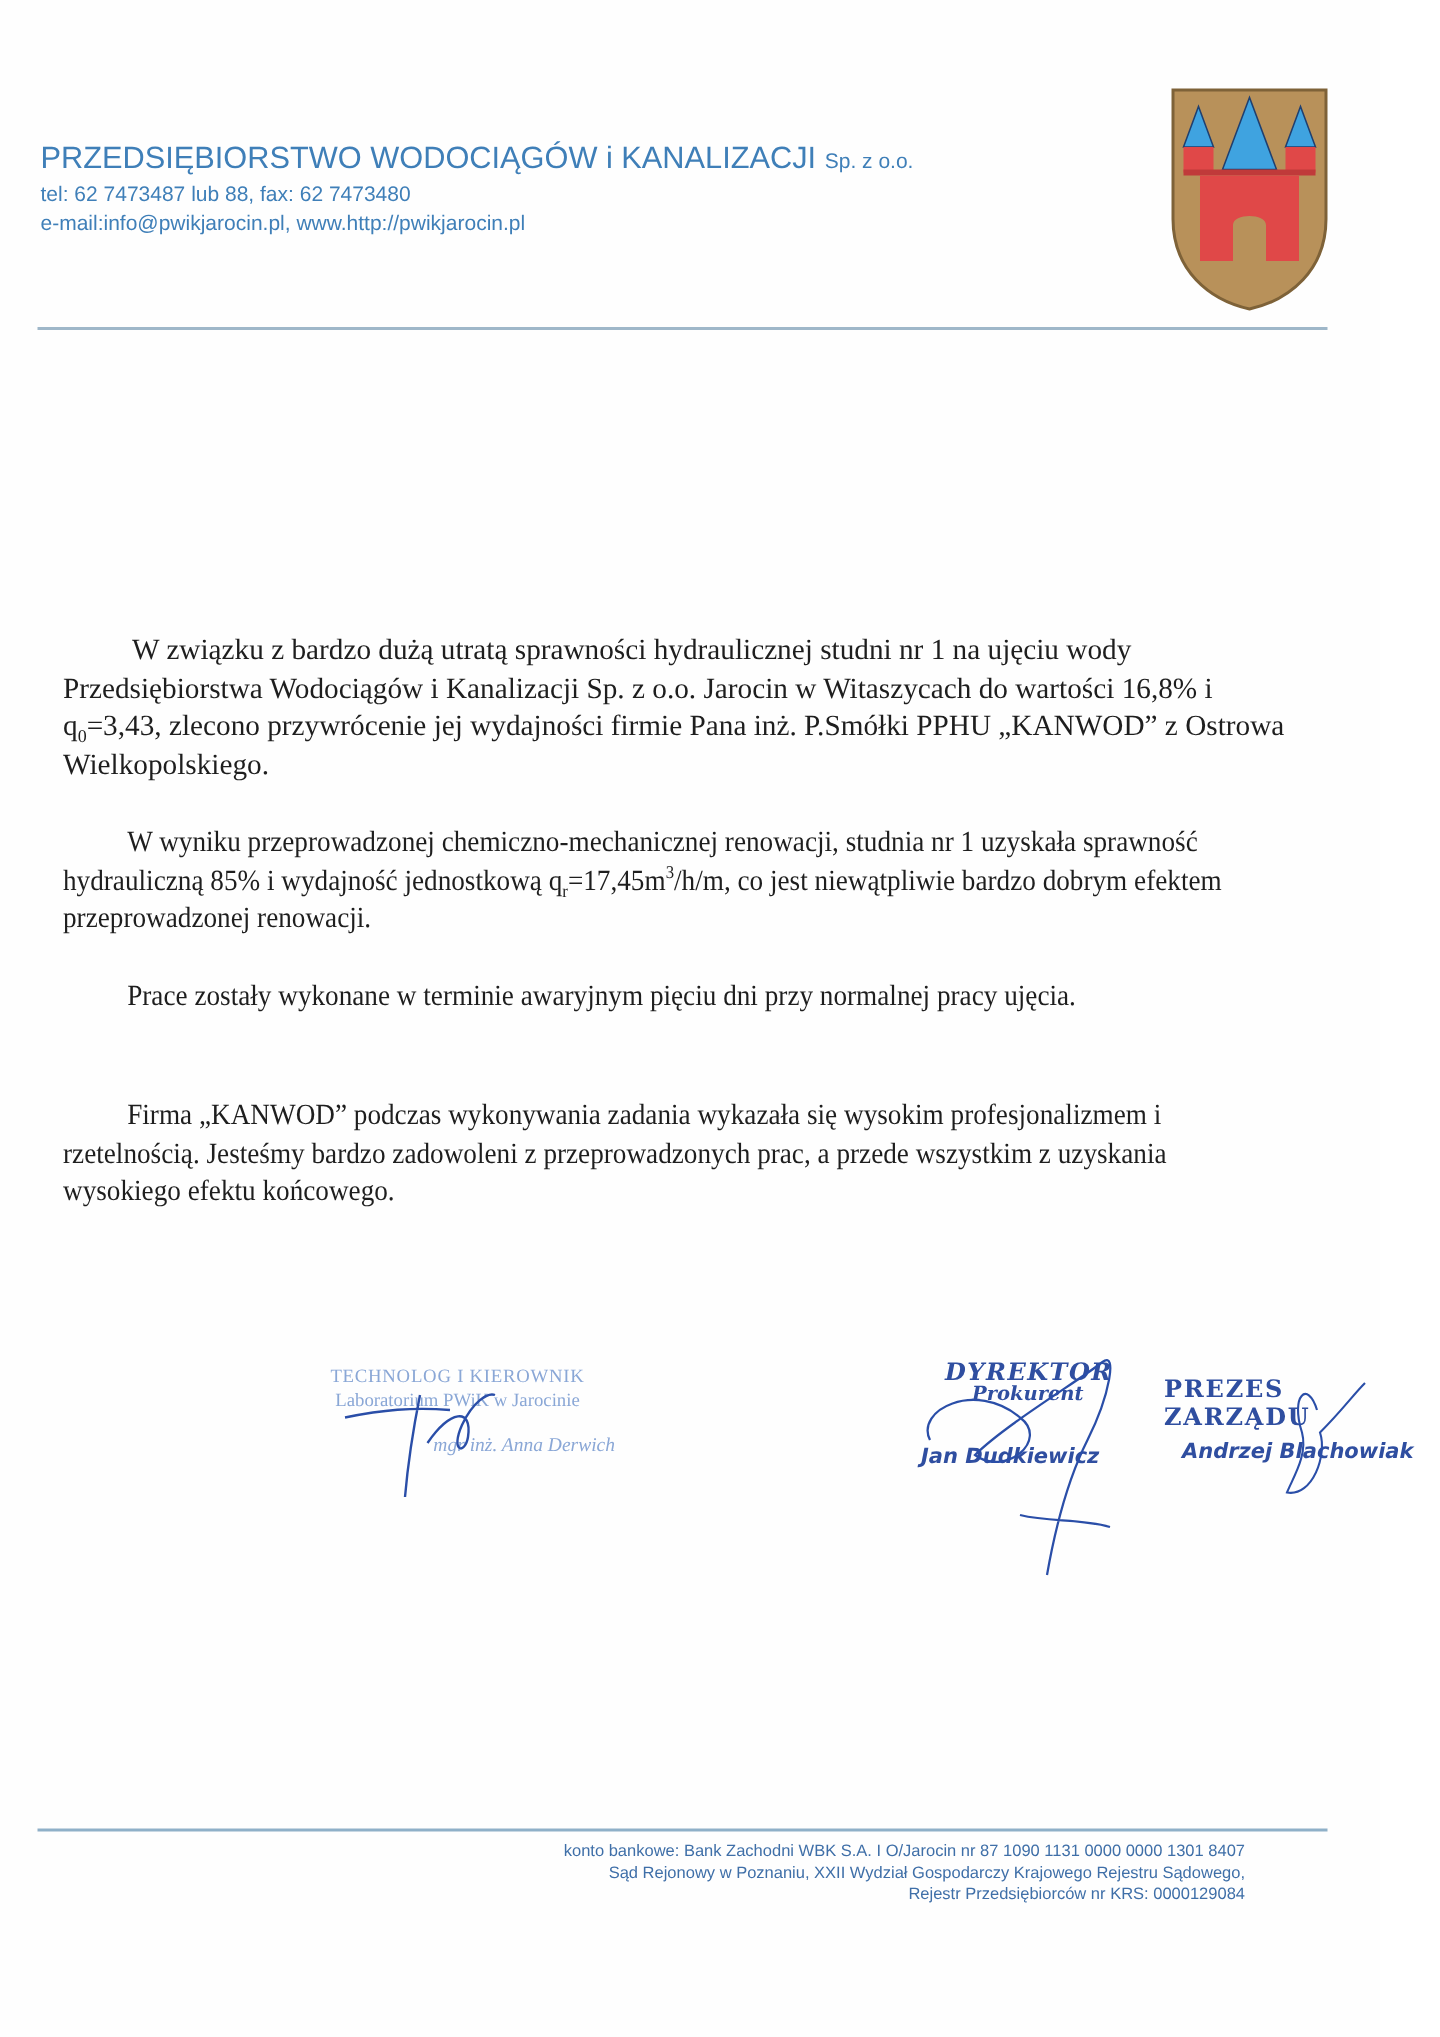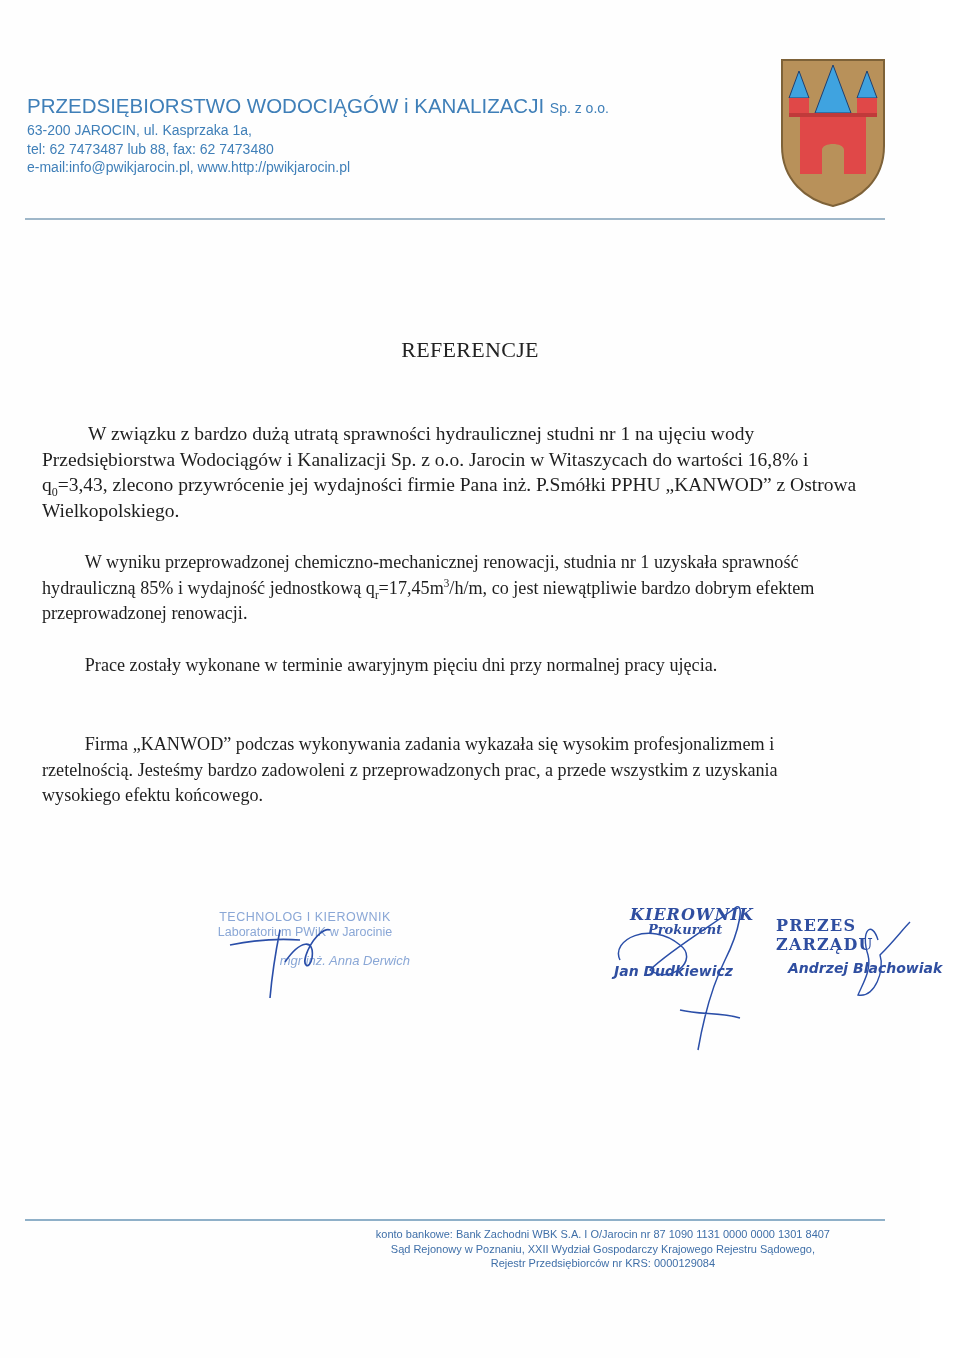--- a/index.html
+++ b/index.html
@@ -21,66 +21,64 @@
   .body { position: absolute; left: 42px; width: 820px; font-family: "Liberation Serif", serif;
     font-size: 19.5px; line-height: 25.5px; color: #1e1e1e; }
   .body p { margin: 0; text-indent: 46px; }
   .p1 { top: 421px; }
   .p2 { top: 549px; }
   .p3 { top: 652px; }
   .p4 { top: 731px; }
   .p2, .p3, .p4 { transform: scaleX(0.93); transform-origin: left top; width: 880px; }
   sub, sup { font-size: 12px; line-height: 0; }
 
-  .sig-left { position: absolute; left: 200px; top: 910px; width: 210px; font-family: Liberation Sans, sans-serif; color: #8aa7d6; }
+  .sig-left { position: absolute; left: 200px; top: 910px; width: 210px; font-family: Liberation Serif, serif; color: #8aa7d6; }
   .sig-left .l1 { font-size: 12.5px; letter-spacing: 0.5px; text-align: center; }
   .sig-left .l2 { font-size: 12.5px; text-align: center; margin-top: 1px; }
   .sig-left .l3 { font-size: 13px; font-style: italic; text-align: right; margin-top: 14px; }
 
   .sig-right { position: absolute; left: 610px; top: 900px; width: 350px; height: 160px; font-family: "DejaVu Serif", serif; color: #2f4ea0; }
   .sig-right .dyr { position: absolute; left: 20px; top: 5px; font-size: 16px; font-style: italic; font-weight: bold; letter-spacing: 1px; }
   .sig-right .prok { position: absolute; left: 38px; top: 22px; font-size: 13px; font-style: italic; font-weight: bold; }
   .sig-right .jan { position: absolute; left: 4px; top: 63px; font-family: "DejaVu Sans", sans-serif; font-size: 14px; font-style: italic; font-weight: bold; }
   .sig-right .prez { position: absolute; left: 166px; top: 16px; font-size: 16px; font-weight: bold; letter-spacing: 1.2px; }
   .sig-right .andr { position: absolute; left: 178px; top: 60px; font-family: "DejaVu Sans", sans-serif; font-size: 14px; font-style: italic; font-weight: bold; }
   .sig-svg { position: absolute; left: 0; top: 0; }
 
   .rule-bot { position: absolute; left: 25px; top: 1219px; width: 860px; height: 2px; background: #8fb0c8; }
-  .foot { position: absolute; right: 90px; top: 1227px; text-align: center; font-family: "Liberation Sans", sans-serif;
+  .foot { position: absolute; right: 90px; top: 1227px; text-align: right; font-family: "Liberation Sans", sans-serif;
     font-size: 11px; line-height: 14.5px; color: #3f6fa8; }
 </style>
 </head>
 <body>
 
 <div class="page">
 
   <div class="hdr">
     <div class="hdr-name">
       <span>PRZEDSIĘBIORSTWO WODOCIĄGÓW i KANALIZACJI</span>
       <span class="sp">Sp. z o.o.</span>
     </div>
-    <div class="hdr-line">63-200 JAROCIN, ul. Kasprzaka 1a,</div>
     <div class="hdr-line">tel:  62 7473487 lub 88, fax: 62 7473480</div>
     <div class="hdr-line">e-mail:info@pwikjarocin.pl, www.http://pwikjarocin.pl</div>
   </div>
 
   <svg class="crest" viewBox="0 0 106 150" width="106" height="150">
     <path d="M2 2 H104 V88 C104 122 80 142 53 148 C26 142 2 122 2 88 Z" fill="#b8915a" stroke="#7e6238" stroke-width="2"></path>
     <path d="M9 40 L19 13 L29 40 Z" fill="#3fa3e0" stroke="#1f3f6f" stroke-width="1"></path>
     <path d="M35 55 L53 7 L71 55 Z" fill="#3fa3e0" stroke="#1f3f6f" stroke-width="1"></path>
     <path d="M77 40 L87 13 L97 40 Z" fill="#3fa3e0" stroke="#1f3f6f" stroke-width="1"></path>
     <rect x="9" y="40" width="20" height="17" fill="#e04848"></rect>
     <rect x="77" y="40" width="20" height="17" fill="#e04848"></rect>
     <rect x="9" y="55" width="88" height="4" fill="#c03a3a"></rect>
     <path d="M20 59 H86 V116 H64 V92 C64 84 42 84 42 92 V116 H20 Z" fill="#e04848"></path>
   </svg>
 
   <div class="rule-top"></div>
 
-  <div class="title">REFERENCJE</div>
 
   <div class="body p1">
     <p><span>W związku z bardzo dużą utratą sprawności hydraulicznej studni nr 1 na ujęciu wody Przedsiębiorstwa Wodociągów i Kanalizacji Sp. z o.o. Jarocin w Witaszycach do wartości 16,8% i q</span><sub>0</sub><span>=3,43, zlecono przywrócenie jej wydajności firmie Pana inż. P.Smółki PPHU „KANWOD” z Ostrowa Wielkopolskiego.</span></p>
   </div>
 
   <div class="body p2">
     <p><span>W wyniku przeprowadzonej chemiczno-mechanicznej renowacji, studnia nr 1 uzyskała sprawność hydrauliczną 85% i wydajność jednostkową q</span><sub>r</sub><span>=17,45m</span><sup>3</sup><span>/h/m, co jest niewątpliwie bardzo dobrym efektem przeprowadzonej renowacji.</span></p>
   </div>
 
   <div class="body p3">
@@ -94,21 +92,21 @@
   <div class="sig-left">
     <div class="l1">TECHNOLOG I KIEROWNIK</div>
     <div class="l2">Laboratorium PWiK w Jarocinie</div>
     <div class="l3">mgr inż. Anna Derwich</div>
     <svg style="position:absolute;left:0;top:0" width="210" height="100">
       <path d="M30 35 C55 30 75 28 100 30 M80 20 C75 45 72 65 70 88 M85 52 C100 30 115 28 112 48 C110 60 100 58 108 40 C115 25 125 18 130 20" fill="none" stroke="#2a4ea8" stroke-width="1.6"></path>
     </svg>
   </div>
 
   <div class="sig-right">
-    <div class="dyr">KIEROWNIK</div>
+    <div class="dyr">DYREKTOR</div>
     <div class="prok">Prokurent</div>
     <div class="jan">Jan Dudkiewicz</div>
     <div class="prez">PREZES ZARZĄDU</div>
     <div class="andr">Andrzej Blachowiak</div>
     <svg class="sig-svg" width="350" height="160">
       <path d="M10 60 C0 40 40 20 70 45 C90 60 60 85 40 70 C60 50 110 20 125 8 C135 0 130 30 115 60 C105 80 95 110 88 150 M70 110 C90 115 110 112 130 118" fill="none" stroke="#2a4ea8" stroke-width="1.5"></path>
       <path d="M268 40 C262 20 250 30 258 55 C262 70 252 85 248 95 C265 98 275 70 270 55 C285 40 292 30 300 22" fill="none" stroke="#2a4ea8" stroke-width="1.4"></path>
     </svg>
   </div>
 

